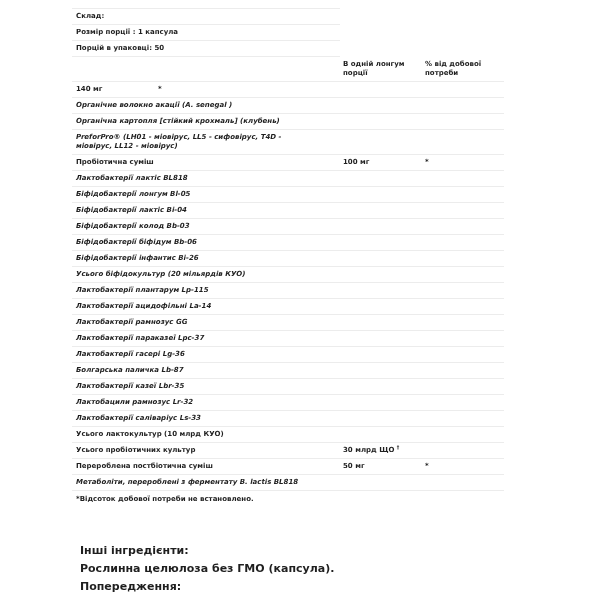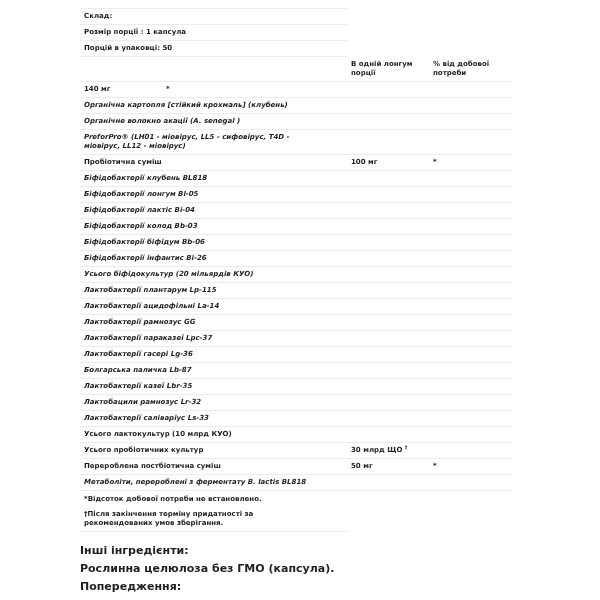--- a/index.html
+++ b/index.html
@@ -1,18 +1,18 @@
 <!DOCTYPE html>
 <html><head>
 <meta charset="utf-8">
 <style>
   html, body { margin:0; padding:0; background:#ffffff; }
   body { width:600px; height:600px; overflow:hidden; position:relative;
          font-family:"DejaVu Sans", sans-serif; color:#1f1f1f; }
-  .wrap { position:absolute; left:80px; top:0; width:432px; }
+  .wrap { position:absolute; left:72px; top:0; width:432px; }
   .row { display:flex; border-bottom:1px solid #ececec; font-size:7px; font-weight:bold;
          line-height:9px; box-sizing:border-box; align-items:center; }
   .row.short { width:268px; }
   .row.noline { border-bottom:none; }
   .c1 { width:267px; padding:3px 4px; box-sizing:border-box; }
   .c2 { width:82px; padding:3px 4px; box-sizing:border-box; }
   .c3 { width:83px; padding:3px 4px; box-sizing:border-box; }
   .it { font-style:italic; }
   .topline { height:8px; width:268px; border-bottom:1px solid #ececec; }
   .h16 { min-height:16px; }
@@ -39,41 +39,41 @@
     <div class="c2">В одній лонгум порції</div>
     <div class="c3">% від добової потреби</div>
   </div>
 
   <div id="rows">
       <div class="row h16">
         <div class="c2"><span>140 мг</span></div>
         <div class="c3">*</div>
       </div>
       <div class="row h16">
-        <div class="c1 it">Органічна картопля [стійкий крохмаль] (клубень)</div>
+        <div class="c1 it">Органічне волокно акації (A. senegal )</div>
         <div class="c2"><span></span></div>
         <div class="c3"></div>
       </div>
       <div class="row h16">
-        <div class="c1 it">Органічне волокно акації (A. senegal )</div>
+        <div class="c1 it">Органічна картопля [стійкий крохмаль] (клубень)</div>
         <div class="c2"><span></span></div>
         <div class="c3"></div>
       </div>
       <div class="row h16">
         <div class="c1 it" style="padding-right: 40px;">PreforPro® (LH01 - міовірус, LL5 - сифовірус, T4D - міовірус, LL12 - міовірус)</div>
         <div class="c2"><span></span></div>
         <div class="c3"></div>
       </div>
       <div class="row h16">
         <div class="c1">Пробіотична суміш</div>
         <div class="c2"><span>100 мг</span></div>
         <div class="c3">*</div>
       </div>
       <div class="row h16">
-        <div class="c1 it">Біфідобактерії клубень BL818</div>
+        <div class="c1 it">Лактобактерії лактіс BL818</div>
         <div class="c2"><span></span></div>
         <div class="c3"></div>
       </div>
       <div class="row h16">
         <div class="c1 it">Біфідобактерії лонгум Bl-05</div>
         <div class="c2"><span></span></div>
         <div class="c3"></div>
       </div>
       <div class="row h16">
         <div class="c1 it">Біфідобактерії лактіс Bi-04</div>
@@ -163,22 +163,19 @@
       <div class="row h16">
         <div class="c1 it">Метаболіти, перероблені з ферментату B. lactis BL818</div>
         <div class="c2"><span></span></div>
         <div class="c3"></div>
       </div>
     </div>
 
   <div class="row short noline" style="min-height:16px;">
     <div class="c1">*Відсоток добової потреби не встановлено.</div>
   </div>
-  <div class="row short" style="min-height:24px;">
-    <div class="c1" style="padding-right:40px;">†Після закінчення терміну придатності за рекомендованих умов зберігання.</div>
-  </div>
 </div>
 
 <div class="after">
   <div>Інші інгредієнти:</div>
   <div>Рослинна целюлоза без ГМО (капсула).</div>
   <div>Попередження:</div>
 </div>
 
 </body></html>

